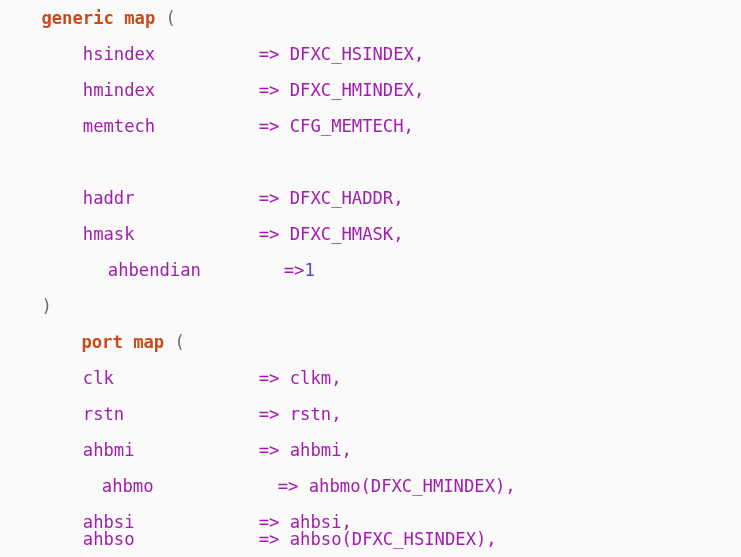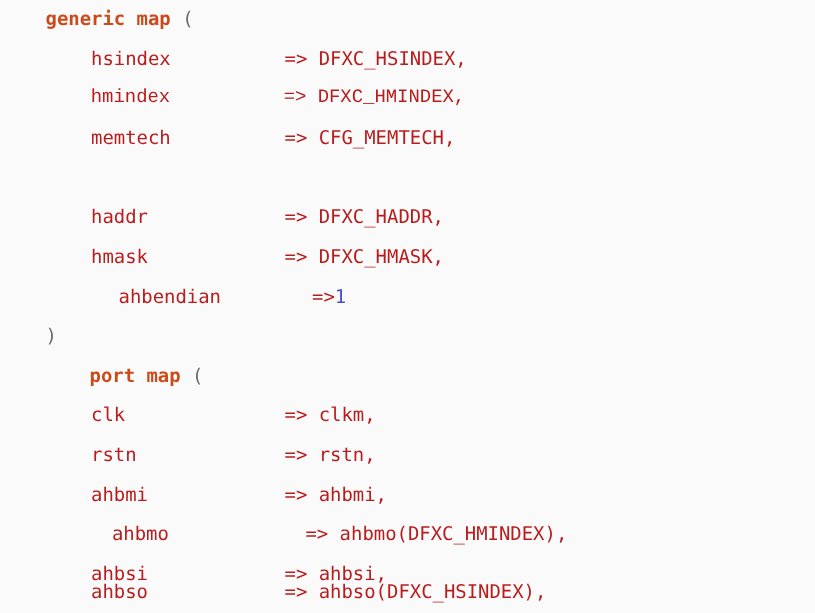--- a/index.html
+++ b/index.html
@@ -31,36 +31,36 @@
     color: #585858;
   }
   .seg {
     white-space: pre;
   }
   .tok-keyword {
     color: #cc4a1a;
     font-weight: bold;
   }
   .tok-plain {
-    color: #b91c1c;
+    color: #a21caf;
   }
   .tok-number {
     color: #4a4ad0;
   }
   .tok-punct {
     color: #6b6b6b;
   }
 </style>
 </head>
 <body>
 
 <div id="code-view" style="background: rgb(250, 250, 250);">
     <div class="code-line" style="top: 0px; height: 36px; line-height: 36px;"><span class="seg tok-plain">    </span><span class="seg tok-keyword">generic map</span><span class="seg tok-punct"> (</span></div>
     <div class="code-line" style="top: 36px; height: 36px; line-height: 36px;"><span class="seg tok-plain">        hsindex          =&gt; DFXC_HSINDEX,</span></div>
-    <div class="code-line" style="top: 72px; height: 36px; line-height: 36px; font-family: Liberation Mono, monospace;"><span class="seg tok-plain">        hmindex          =&gt; DFXC_HMINDEX,</span></div>
+    <div class="code-line" style="top: 72px; height: 36px; line-height: 36px;"><span class="seg tok-plain">        hmindex          =&gt; DFXC_HMINDEX,</span></div>
     <div class="code-line" style="top: 108px; height: 36px; line-height: 36px;"><span class="seg tok-plain">        memtech          =&gt; CFG_MEMTECH,</span></div>
     <div class="code-line" style="top: 180px; height: 36px; line-height: 36px;"><span class="seg tok-plain">        haddr            =&gt; DFXC_HADDR,</span></div>
     <div class="code-line" style="top: 216px; height: 36px; line-height: 36px;"><span class="seg tok-plain">        hmask            =&gt; DFXC_HMASK,</span></div>
     <div class="code-line" style="top: 252px; height: 36px; line-height: 36px; padding-left: 25px;"><span class="seg tok-plain">        ahbendian        =&gt;</span><span class="seg tok-number">1</span></div>
     <div class="code-line" style="top: 288px; height: 36px; line-height: 36px;"><span class="seg tok-punct">    )</span></div>
     <div class="code-line" style="top: 324px; height: 36px; line-height: 36px; padding-left: 40px;"><span class="seg tok-plain">    </span><span class="seg tok-keyword">port map</span><span class="seg tok-punct"> (</span></div>
     <div class="code-line" style="top: 360px; height: 36px; line-height: 36px;"><span class="seg tok-plain">        clk              =&gt; clkm,</span></div>
     <div class="code-line" style="top: 396px; height: 36px; line-height: 36px;"><span class="seg tok-plain">        rstn             =&gt; rstn,</span></div>
     <div class="code-line" style="top: 432px; height: 36px; line-height: 36px;"><span class="seg tok-plain">        ahbmi            =&gt; ahbmi,</span></div>
     <div class="code-line" style="top: 468px; height: 36px; line-height: 36px; padding-left: 19px;"><span class="seg tok-plain">        ahbmo            =&gt; ahbmo(DFXC_HMINDEX),</span></div>

